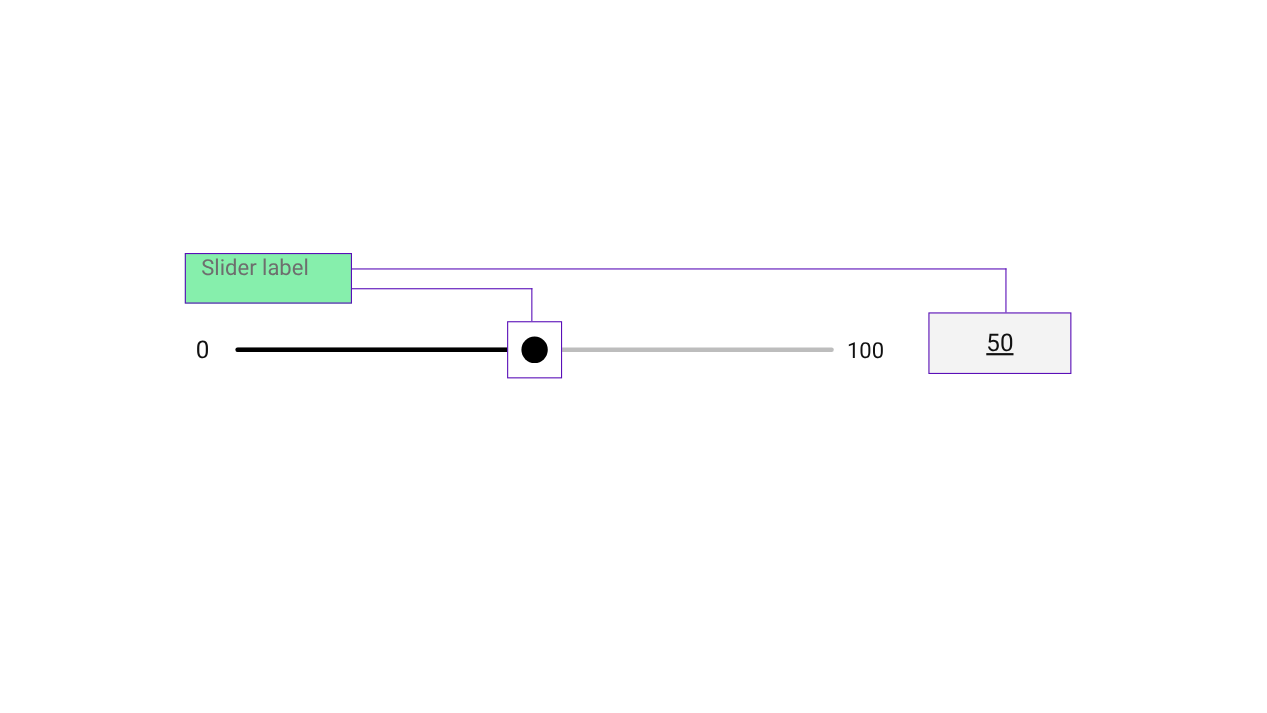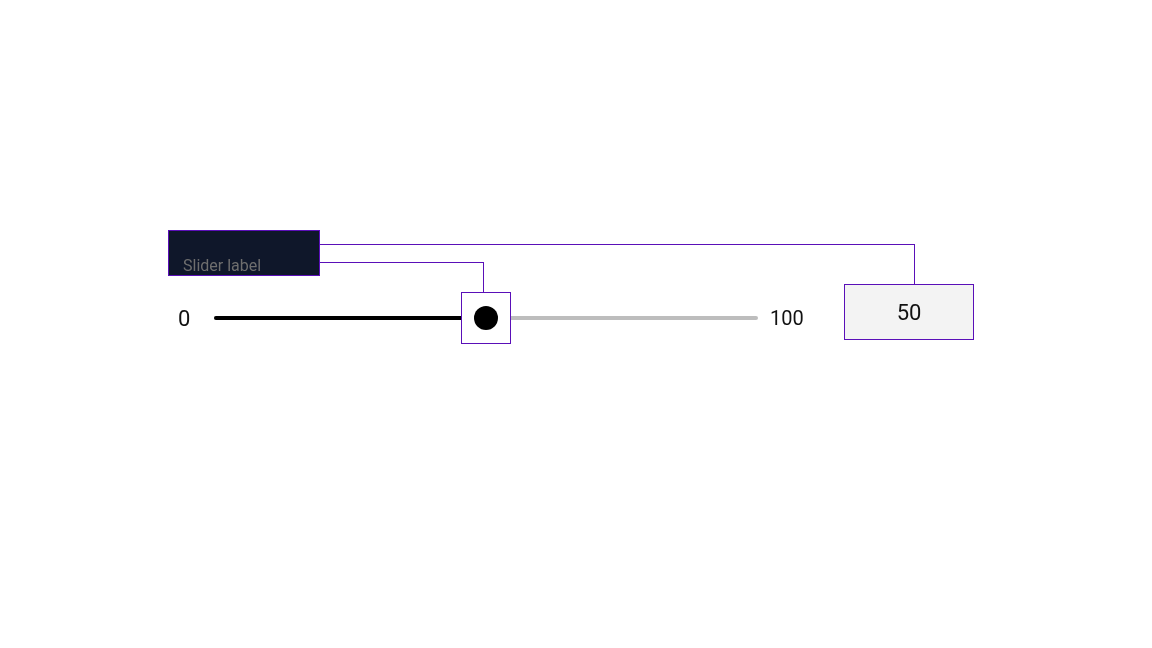--- a/index.html
+++ b/index.html
@@ -20,25 +20,25 @@
       top: 230px;
       width: 810px;
     }
     .label-box {
       position: absolute;
       left: 0px;
       top: 0px;
       width: 152px;
       height: 46px;
       border: 1.5px solid #5a0fb8;
-      background: #0f172a;
+      background: #86efac;
       display: flex;
-      align-items: flex-end;
+      align-items: flex-start;
       padding-left: 14px;
-      font-size: 16px;
+      font-size: 20px;
       color: #6e6e6e;
       z-index: 5;
     }
     .slider-row {
       position: absolute;
       left: 10px;
       top: 68px;
       width: 800px;
       height: 40px;
       display: flex;
@@ -106,20 +106,21 @@
       width: 130px;
       height: 56px;
       border: 1.5px solid #5a0fb8;
       background: #f3f3f3;
       display: flex;
       align-items: center;
       justify-content: center;
       font-size: 22px;
       color: #111;
       z-index: 6;
+      text-decoration: underline;
     }
     
     .conn-upper-h {
       position: absolute;
       left: 152px;
       top: 14px;
       width: 595px;
       height: 0;
       border-top: 1.5px solid #5a0fb8;
       z-index: 1;

